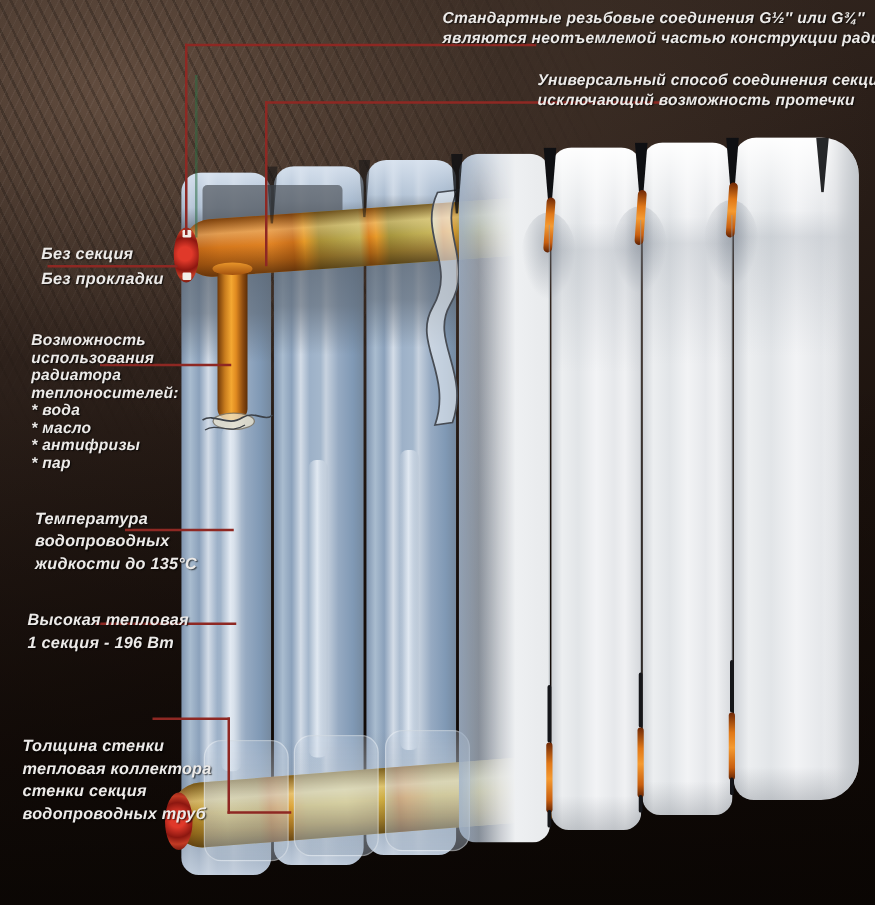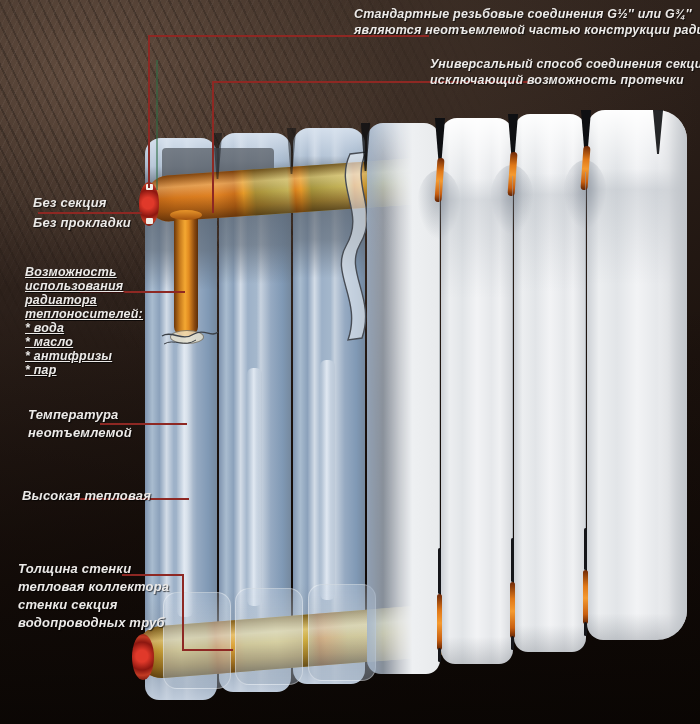--- a/index.html
+++ b/index.html
@@ -193,37 +193,39 @@
     <div>являются неотъемлемой частью конструкции радиатора</div>
   </div>
   <div class="abs lbl small" style="left:430px;top:56px;">
     <div>Универсальный способ соединения секций</div>
     <div>исключающий возможность протечки</div>
   </div>
   <div class="abs lbl mid" style="left:33px;top:193px;">
     <div>Без секция</div>
     <div>Без прокладки</div>
   </div>
-  <div class="abs lbl tight" style="left:25px;top:265px;text-decoration:underline;">
+  <div class="abs lbl tight" style="left:25px;top:265px;">
     <div>Возможность</div>
     <div>использования</div>
     <div>радиатора</div>
     <div>теплоносителей:</div>
     <div>* вода</div>
     <div>* масло</div>
     <div>* антифризы</div>
     <div>* пар</div>
   </div>
   <div class="abs lbl" style="left:28px;top:406px;">
     <div>Температура</div>
-    <div>неотъемлемой</div>
+    <div>водопроводных</div>
+    <div>жидкости до 135°С</div>
   </div>
   <div class="abs lbl" style="left:22px;top:487px;">
     <div>Высокая тепловая</div>
-  </div>
-  <div class="abs lbl" style="left:18px;top:560px;">
+    <div>1 секция - 196 Вт</div>
+  </div>
+  <div class="abs lbl" style="left:18px;top:588px;">
     <div>Толщина стенки</div>
     <div>тепловая коллектора</div>
     <div>стенки секция</div>
     <div>водопроводных труб</div>
   </div>
 
 </div>
 
 </body></html>

